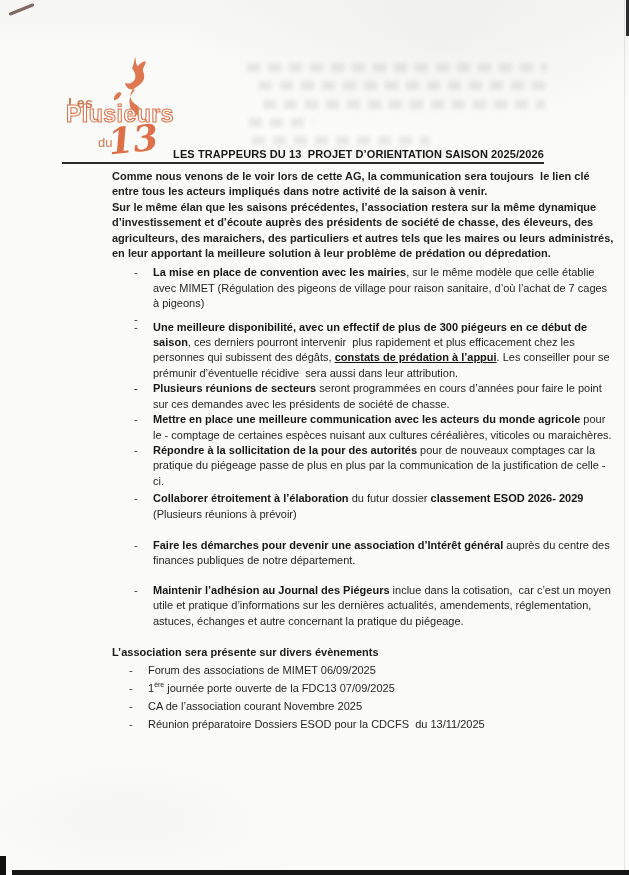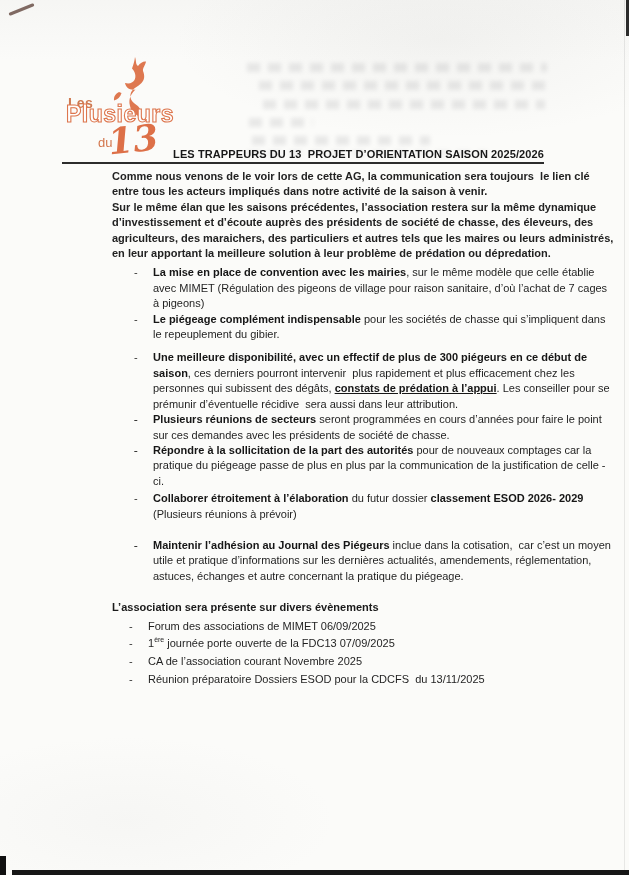--- a/index.html
+++ b/index.html
@@ -115,28 +115,28 @@
 </div>
 
 <div class="content">
   <div class="intro">
     <p>Comme nous venons de le voir lors de cette AG, la communication sera toujours  le lien clé entre tous les acteurs impliqués dans notre activité de la saison à venir.</p>
     <p>Sur le même élan que les saisons précédentes, l’association restera sur la même dynamique d’investissement et d’écoute auprès des présidents de société de chasse, des éleveurs, des agriculteurs, des maraichers, des particuliers et autres tels que les maires ou leurs administrés, en leur apportant la meilleure solution à leur problème de prédation ou dépredation.</p>
   </div>
 
   <ul class="doc-list main">
       <li><span class="dash">-</span><span class="li-body"><span class="b">La mise en place de convention avec les mairies</span><span>, sur le même modèle que celle établie avec MIMET (Régulation des pigeons de village pour raison sanitaire, d’où l’achat de 7 cages à pigeons)</span></span></li>
-      <li><span class="dash">-</span><span class="li-body"><span class="b">Le piégeage complément indispensable</span><span> pour les sociétés de chasse qui s’impliquent dans le repeuplement du gibier.</span></span></li>
+      <li><span class="dash">-</span></li>
       <li><span class="dash">-</span><span class="li-body"><span class="b">Une meilleure disponibilité, avec un effectif de plus de 300 piégeurs en ce début de saison</span><span>, ces derniers pourront intervenir  plus rapidement et plus efficacement chez les personnes qui subissent des dégâts, </span><span class="b u">constats de prédation à l’appui</span><span>. Les conseiller pour se prémunir d’éventuelle récidive  sera aussi dans leur attribution.</span></span></li>
       <li><span class="dash">-</span></li>
       <li><span class="dash">-</span><span class="li-body"><span class="b">Plusieurs réunions de secteurs</span><span> seront programmées en cours d’années pour faire le point sur ces demandes avec les présidents de société de chasse.</span></span></li>
-      <li><span class="dash">-</span></li>
-      <li><span class="dash">-</span><span class="li-body"><span class="b">Répondre à la sollicitation de la part des autorités</span><span> pour de nouveaux comptages car la pratique du piégeage passe de plus en plus par la communication de la justification de celle - ci.</span></span></li>
+      <li><span class="dash">-</span><span class="li-body"><span class="b">Mettre en place une meilleure communication avec les acteurs du monde agricole</span><span> pour le - comptage de certaines espèces nuisant aux cultures céréalières, viticoles ou maraichères.</span></span></li>
+      <li><span class="dash">-</span><span class="li-body"><span class="b">Répondre à la sollicitation de la pour des autorités</span><span> pour de nouveaux comptages car la pratique du piégeage passe de plus en plus par la communication de la justification de celle - ci.</span></span></li>
       <li><span class="dash">-</span><span class="li-body"><span class="b">Collaborer étroitement à l’élaboration</span><span> du futur dossier </span><span class="b">classement ESOD 2026- 2029</span><span> (Plusieurs réunions à prévoir)</span></span></li>
-      <li><span class="dash">-</span></li>
+      <li><span class="dash">-</span><span class="li-body"><span class="b">Faire les démarches pour devenir une association d’Intérêt général</span><span> auprès du centre des finances publiques de notre département.</span></span></li>
       <li><span class="dash">-</span><span class="li-body"><span class="b">Maintenir l’adhésion au Journal des Piégeurs</span><span> inclue dans la cotisation,  car c’est un moyen utile et pratique d’informations sur les dernières actualités, amendements, réglementation, astuces, échanges et autre concernant la pratique du piégeage.</span></span></li>
     </ul>
 
   <div class="events-heading">L’association sera présente sur divers évènements</div>
   <ul class="doc-list events">
       <li><span class="dash">-</span><span class="li-body"><span>Forum des associations de MIMET 06/09/2025</span></span></li>
       <li><span class="dash">-</span><span class="li-body"><span>1</span><sup>ère</sup><span> journée porte ouverte de la FDC13 07/09/2025</span></span></li>
       <li><span class="dash">-</span><span class="li-body"><span>CA de l’association courant Novembre 2025</span></span></li>
       <li><span class="dash">-</span><span class="li-body"><span>Réunion préparatoire Dossiers ESOD pour la CDCFS  du 13/11/2025</span></span></li>
     </ul>

